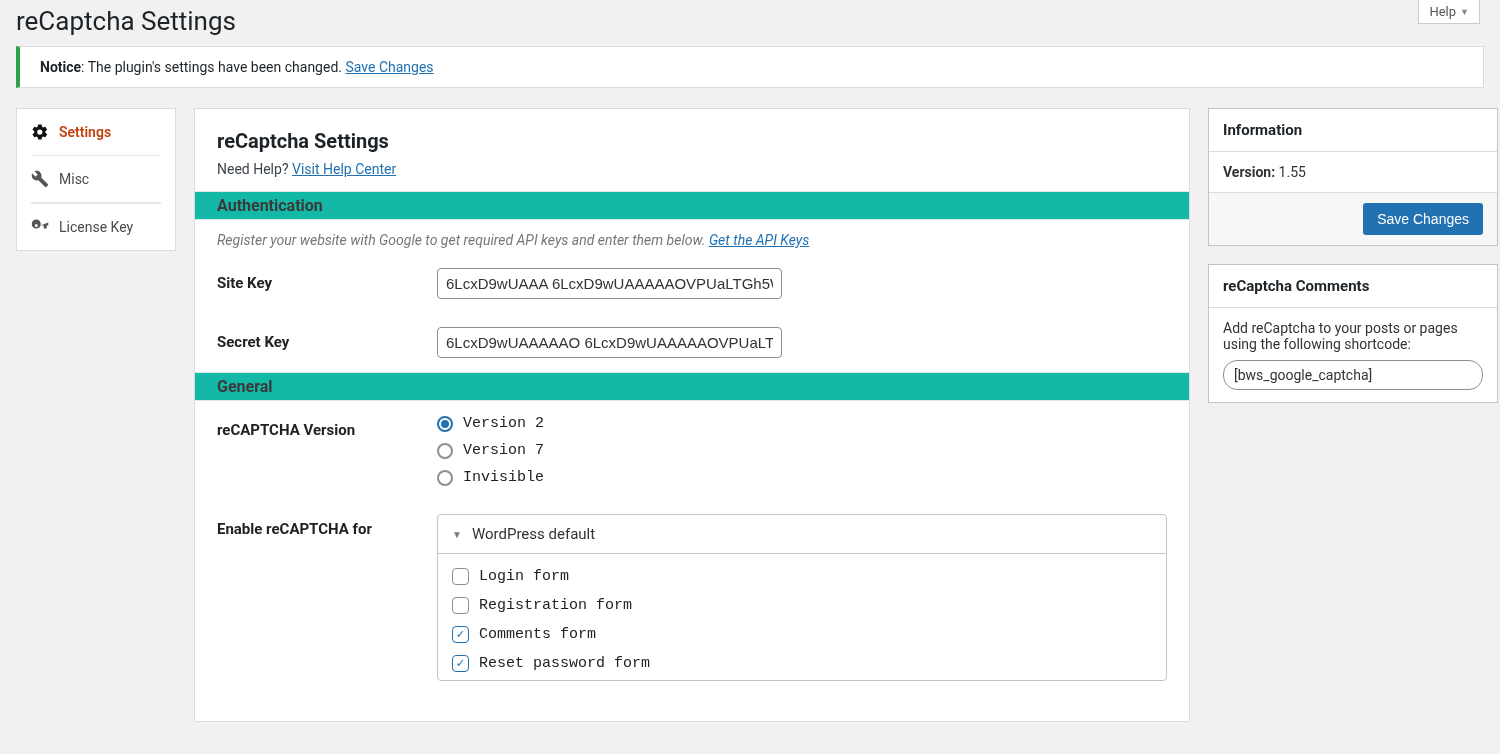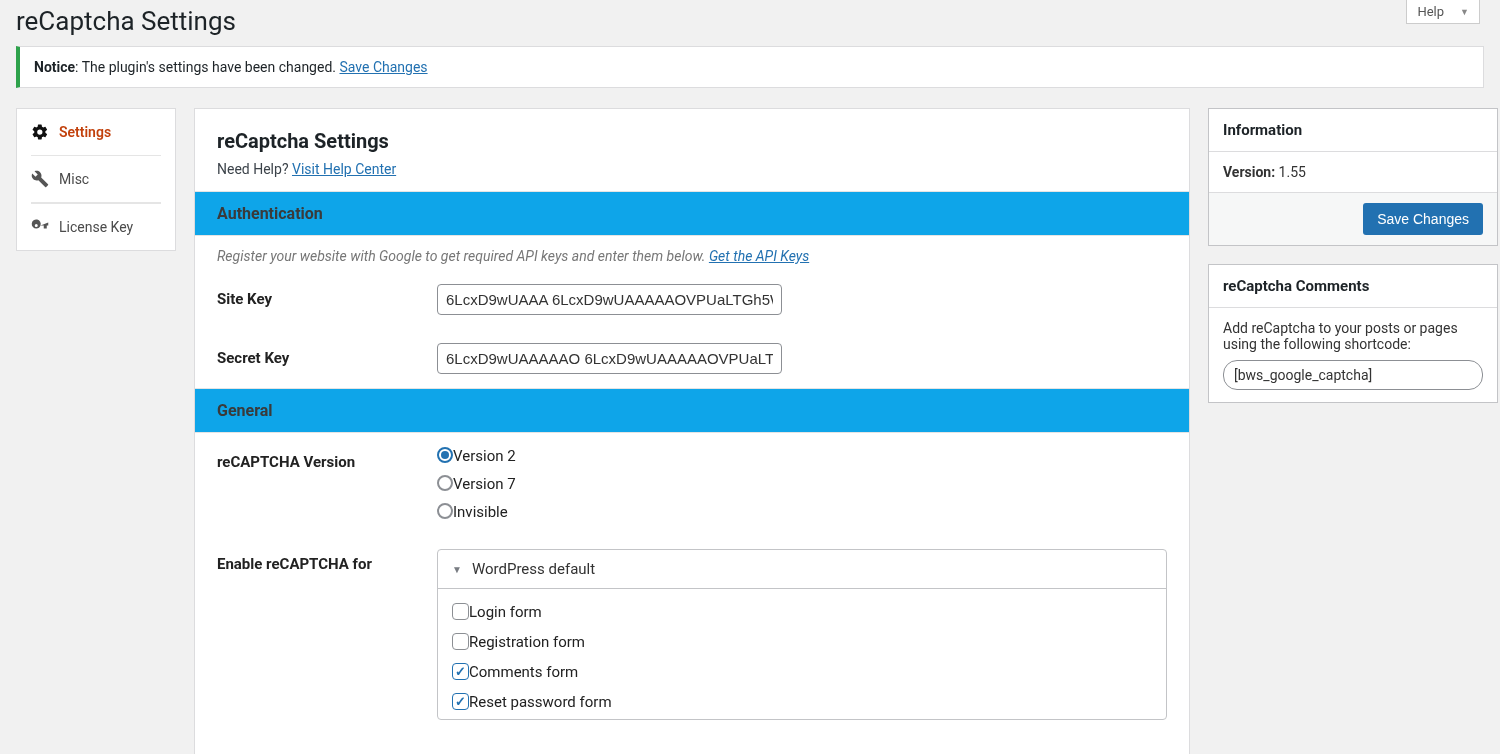--- a/index.html
+++ b/index.html
@@ -20,30 +20,30 @@
   }
   .help-tab {
     border:1px solid #ccc;
     border-top:none;
     background:#fff;
     padding:4px 10px;
     color:#555;
     font-size:13px;
     display:flex;
     align-items:center;
-    gap:16px;
+    gap:4px;
     cursor:pointer;
     margin-right:4px;
   }
   .help-tab .tri { font-size:9px; color:#888;}
   .notice {
     background:#fff;
     border:1px solid #dcdcde;
     border-left:4px solid #2ea24b;
-    padding:12px 14px;
+    padding:12px 20px;
     margin-bottom:20px;
     font-size:14px;
   }
   .notice a { color:#2271b1; text-decoration:underline; }
   .columns { display:flex; gap:18px; align-items:flex-start; }
   .sidebar {
     width:160px;
     background:#fff;
     border:1px solid #dcdcde;
     flex-shrink:0;
@@ -72,24 +72,24 @@
     font-weight:700;
     padding:0 22px 4px 22px;
   }
   .help-line {
     padding:4px 22px 14px 22px;
     font-size:14px;
     color:#3c434a;
   }
   .help-line a { color:#2271b1; text-decoration:underline;}
   .bar {
-    background:#0ea5e9;
+    background:#14b8a6;
     border-top:1px solid #e4e4e4;
     border-bottom:1px solid #e4e4e4;
-    padding:12px 22px;
+    padding:4px 22px;
     font-weight:700;
     font-size:16px;
     color:#3a3a3a;
   }
   .desc {
     padding:12px 22px 6px 22px;
     color:#777;
     font-style:italic;
     font-size:14px;
   }
@@ -112,21 +112,21 @@
     width:345px;
     padding:6px 8px;
     border:1px solid #8c8f94;
     border-radius:4px;
     font-size:15px;
     color:#333;
     background:#fff;
   }
   .radio-col { display:flex; flex-direction:column; gap:10px; }
   .radio-item, .check-item {
-    display:flex; font-size:15px; color:#222;
+    display:flex; align-items:center; gap:10px; font-size:15px; color:#222;font-family:Liberation Mono, monospace;
   }
   .radio {
     width:16px; height:16px; border:2px solid #2271b1; border-radius:50%;
     display:flex; align-items:center; justify-content:center; cursor:pointer;
     flex-shrink:0;
   }
   .radio.sel::after { content:""; width:8px; height:8px; background:#2271b1; border-radius:50%;}
   .radio.unsel { border-color:#8c8f94; }
   .check {
     width:17px; height:17px; border:1px solid #8c8f94; border-radius:4px;

